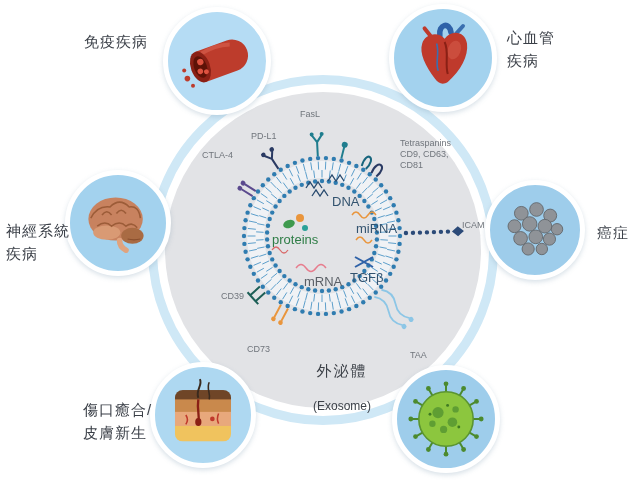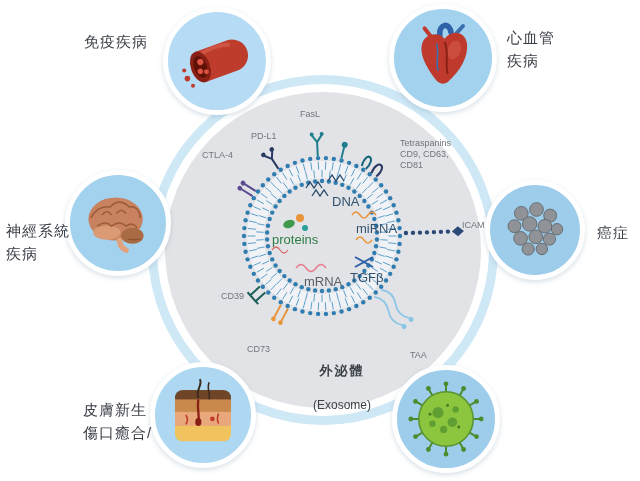--- a/index.html
+++ b/index.html
@@ -14,21 +14,21 @@
          display:flex; align-items:center; justify-content:center;
          box-shadow:0 2px 5px rgba(110,145,170,.28); }
   .zh { position:absolute; font-size:15px; color:#3a3f47; font-weight:400;
         letter-spacing:1px; line-height:23px; white-space:nowrap; }
   .mk { position:absolute; font-size:9px; color:#70757c; line-height:11px; white-space:nowrap; }
   .cg { position:absolute; font-size:13px; white-space:nowrap; }
   .cg.navy { color:#33536f; }
   .cg.green { color:#2e7d46; }
   .cg.gray { color:#5a5f66; }
   .title { position:absolute; left:294px; top:362px; width:96px; text-align:center; color:#3c4148; }
-  .title .t1 { font-size:13px; font-weight:700; letter-spacing:2px; }
+  .title .t1 { font-size:15px; font-weight:400; letter-spacing:2px; }
   .title .t2 { font-size:12px; margin-top:18px; }
   svg { display:block; }
 </style>
 </head>
 <body>
 
 <div class="stage">
 
   <div class="outer-ring"></div>
   <div class="disc"></div>
@@ -453,22 +453,22 @@
   <div class="zh" style="left:507px;top:26px">
     <div>心血管</div>
     <div>疾病</div>
   </div>
   <div class="zh" style="left:6px;top:219px">
     <div>神經系統</div>
     <div>疾病</div>
   </div>
   <div class="zh" style="left:597px;top:221px">癌症</div>
   <div class="zh" style="left:83px;top:398px">
+    <div>傷口癒合/</div>
     <div>皮膚新生</div>
-    <div>傷口癒合/</div>
   </div>
 
   <span class="mk" style="left:300px;top:109px">FasL</span>
   <span class="mk" style="left:251px;top:131px">PD-L1</span>
   <span class="mk" style="left:202px;top:150px">CTLA-4</span>
   <div class="mk" style="left:400px;top:138px">
     <div>Tetraspanins</div>
     <div>CD9, CD63,</div>
     <div>CD81</div>
   </div>

